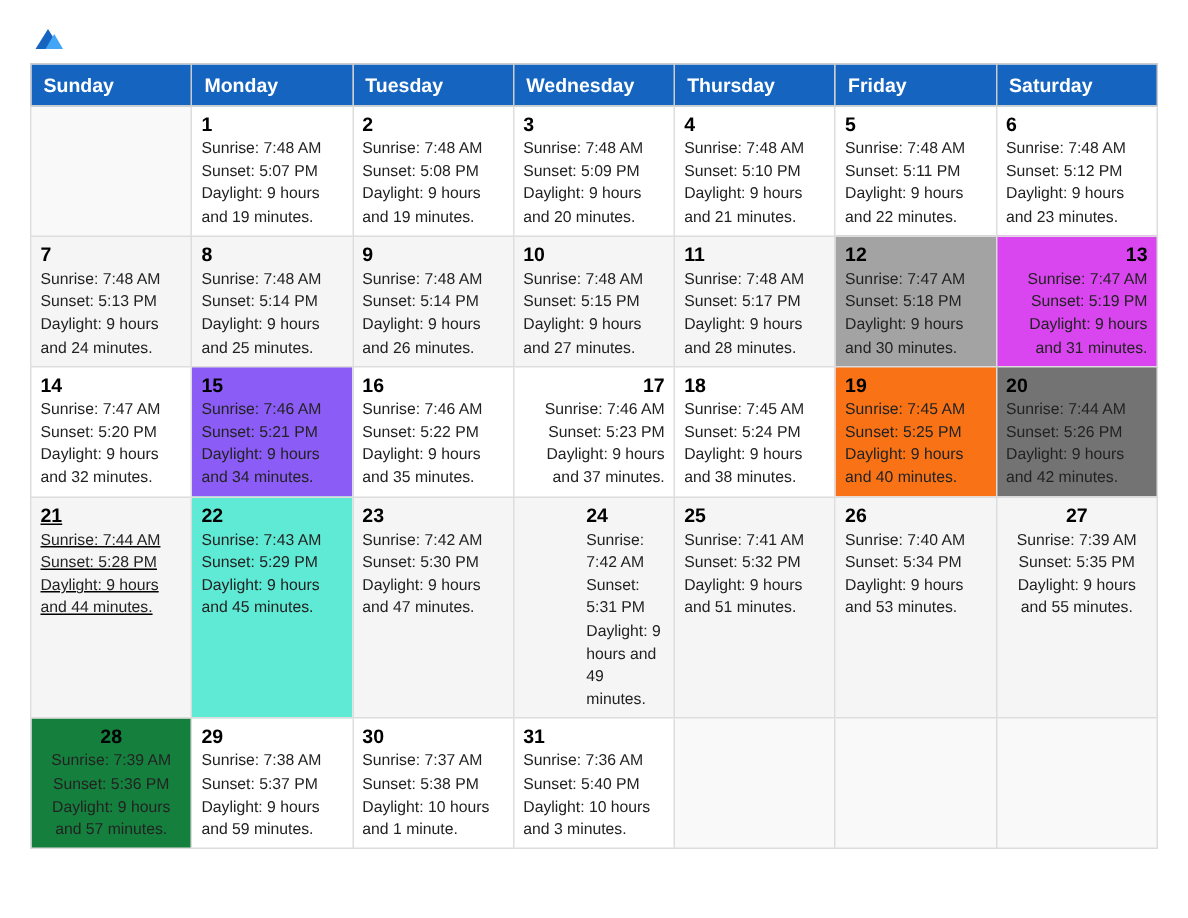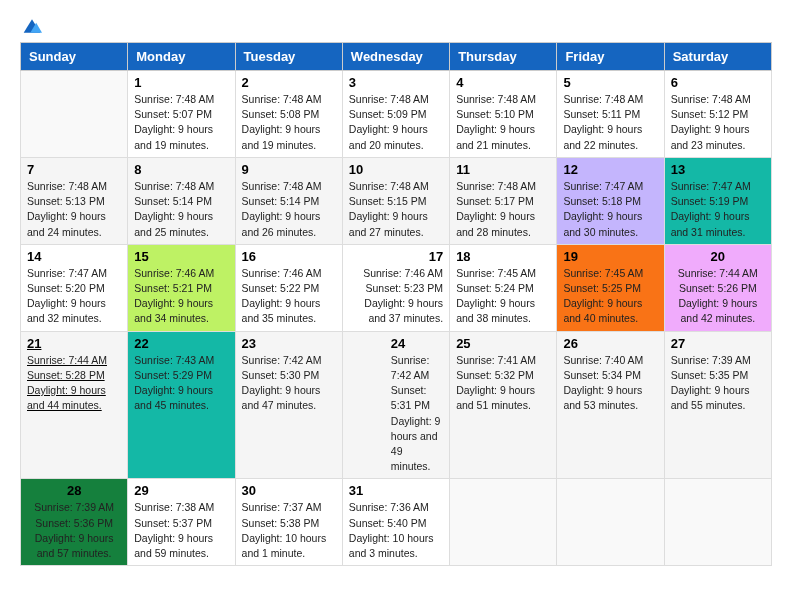--- a/index.html
+++ b/index.html
@@ -167,85 +167,85 @@
           <div class="cell-content">Sunrise: 7:48 AM<br>Sunset: 5:14 PM<br>Daylight: 9 hours and 26 minutes.</div>
         </td>
         <td style="background: rgb(245, 245, 245);">
           <span class="day-num">10</span>
           <div class="cell-content">Sunrise: 7:48 AM<br>Sunset: 5:15 PM<br>Daylight: 9 hours and 27 minutes.</div>
         </td>
         <td style="background: rgb(245, 245, 245);">
           <span class="day-num">11</span>
           <div class="cell-content">Sunrise: 7:48 AM<br>Sunset: 5:17 PM<br>Daylight: 9 hours and 28 minutes.</div>
         </td>
-        <td style="background: #c4b5fd; margin-top: 37px;">
+        <td style="background: #a3a3a3; margin-top: 37px;">
           <span class="day-num">12</span>
           <div class="cell-content">Sunrise: 7:47 AM<br>Sunset: 5:18 PM<br>Daylight: 9 hours and 30 minutes.</div>
         </td>
-        <td style="background: #14b8a6;">
+        <td style="background: #d946ef; text-align: right;">
           <span class="day-num">13</span>
           <div class="cell-content">Sunrise: 7:47 AM<br>Sunset: 5:19 PM<br>Daylight: 9 hours and 31 minutes.</div>
         </td>
       </tr>
       <tr>
         <td style="background: rgb(255, 255, 255);">
           <span class="day-num">14</span>
           <div class="cell-content">Sunrise: 7:47 AM<br>Sunset: 5:20 PM<br>Daylight: 9 hours and 32 minutes.</div>
         </td>
-        <td style="background: #bef264;">
+        <td style="background: #8b5cf6;">
           <span class="day-num">15</span>
           <div class="cell-content">Sunrise: 7:46 AM<br>Sunset: 5:21 PM<br>Daylight: 9 hours and 34 minutes.</div>
         </td>
         <td style="background: rgb(255, 255, 255);">
           <span class="day-num">16</span>
           <div class="cell-content">Sunrise: 7:46 AM<br>Sunset: 5:22 PM<br>Daylight: 9 hours and 35 minutes.</div>
         </td>
         <td style="background: rgb(255, 255, 255); text-align: right;">
           <span class="day-num">17</span>
           <div class="cell-content">Sunrise: 7:46 AM<br>Sunset: 5:23 PM<br>Daylight: 9 hours and 37 minutes.</div>
         </td>
         <td style="background: rgb(255, 255, 255);">
           <span class="day-num">18</span>
           <div class="cell-content">Sunrise: 7:45 AM<br>Sunset: 5:24 PM<br>Daylight: 9 hours and 38 minutes.</div>
         </td>
         <td style="background: #f97316;">
           <span class="day-num">19</span>
           <div class="cell-content">Sunrise: 7:45 AM<br>Sunset: 5:25 PM<br>Daylight: 9 hours and 40 minutes.</div>
         </td>
-        <td style="background: #f0abfc; text-align: center;">
+        <td style="background: #737373;">
           <span class="day-num">20</span>
           <div class="cell-content">Sunrise: 7:44 AM<br>Sunset: 5:26 PM<br>Daylight: 9 hours and 42 minutes.</div>
         </td>
       </tr>
       <tr>
         <td style="background: rgb(245, 245, 245); text-decoration: underline;">
           <span class="day-num">21</span>
           <div class="cell-content">Sunrise: 7:44 AM<br>Sunset: 5:28 PM<br>Daylight: 9 hours and 44 minutes.</div>
         </td>
-        <td style="background: #14b8a6; margin-top: 24px;">
+        <td style="background: #5eead4; margin-top: 24px;">
           <span class="day-num">22</span>
           <div class="cell-content">Sunrise: 7:43 AM<br>Sunset: 5:29 PM<br>Daylight: 9 hours and 45 minutes.</div>
         </td>
         <td style="background: rgb(245, 245, 245);">
           <span class="day-num">23</span>
           <div class="cell-content">Sunrise: 7:42 AM<br>Sunset: 5:30 PM<br>Daylight: 9 hours and 47 minutes.</div>
         </td>
         <td style="background: rgb(245, 245, 245); padding-left: 48px;">
           <span class="day-num">24</span>
           <div class="cell-content">Sunrise: 7:42 AM<br>Sunset: 5:31 PM<br>Daylight: 9 hours and 49 minutes.</div>
         </td>
         <td style="background: rgb(245, 245, 245);">
           <span class="day-num">25</span>
           <div class="cell-content">Sunrise: 7:41 AM<br>Sunset: 5:32 PM<br>Daylight: 9 hours and 51 minutes.</div>
         </td>
         <td style="background: rgb(245, 245, 245);">
           <span class="day-num">26</span>
           <div class="cell-content">Sunrise: 7:40 AM<br>Sunset: 5:34 PM<br>Daylight: 9 hours and 53 minutes.</div>
         </td>
-        <td style="background: rgb(245, 245, 245);">
+        <td style="background: rgb(245, 245, 245); text-align: center;">
           <span class="day-num">27</span>
           <div class="cell-content">Sunrise: 7:39 AM<br>Sunset: 5:35 PM<br>Daylight: 9 hours and 55 minutes.</div>
         </td>
       </tr>
       <tr>
         <td style="background: #15803d; text-align: center;">
           <span class="day-num">28</span>
           <div class="cell-content">Sunrise: 7:39 AM<br>Sunset: 5:36 PM<br>Daylight: 9 hours and 57 minutes.</div>
         </td>
         <td style="background: rgb(255, 255, 255);">

